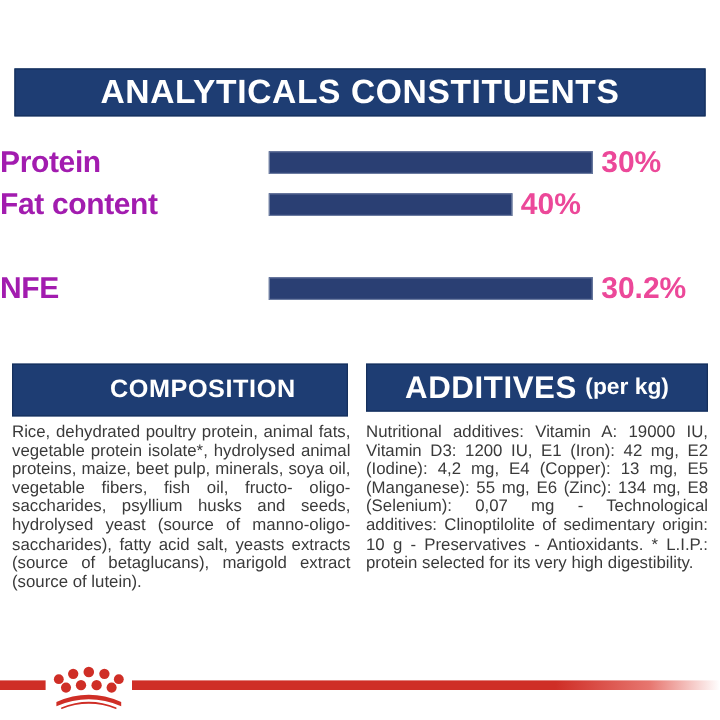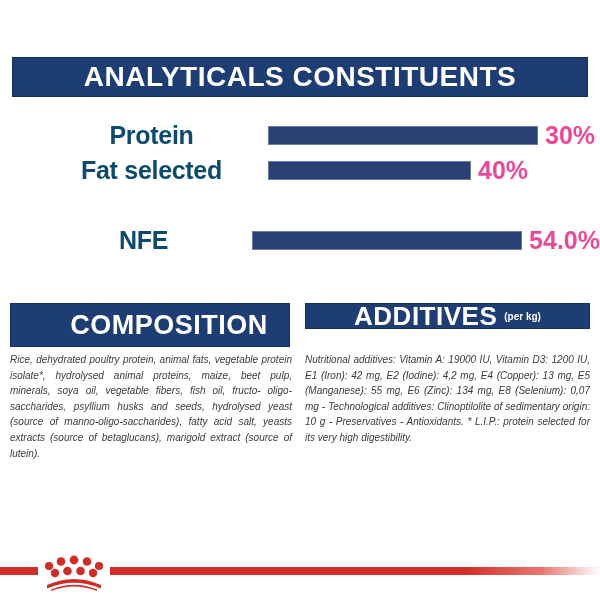--- a/index.html
+++ b/index.html
@@ -52,62 +52,61 @@
     font-size: 28px;
   }
 
   #composition-banner {
     left: 10px;
     top: 303px;
     width: 280px;
     height: 44px;
   }
   #composition-banner .banner-title {
-    font-size: 27px;
+    font-size: 21px;
     margin-left: 38px;
   }
 
   #additives-banner {
     left: 305px;
     top: 303px;
     width: 285px;
-    height: 26px;
+    height: 40px;
   }
   #additives-banner .banner-title {
     font-size: 26px;
   }
   .banner-sub {
     color: #ffffff;
     font-weight: bold;
-    font-size: 10px;
+    font-size: 19px;
     margin-left: 7px;
     white-space: nowrap;
   }
 
   
   #constituents {
     position: absolute;
     left: 0;
     top: 118px;
     width: 600px;
   }
   .const-row {
     display: flex;
     align-items: center;
     height: 35px;
   }
   .const-label {
     width: 215px;
-    text-align: center;
+    text-align: left;
     font-size: 25px;
     font-weight: bold;
-    color: #0c4a6e;
+    color: #a21caf;
     letter-spacing: -0.3px;
     white-space: nowrap;
-    padding-left: 44px;
   }
   .const-barwrap {
     flex: 1;
     display: flex;
     align-items: center;
     margin-left: 9px;
   }
   .const-bar {
     height: 19px;
     background: #2a3f73;
@@ -118,26 +117,25 @@
     font-size: 25px;
     font-weight: bold;
     color: #ec4899;
     margin-left: 7px;
     white-space: nowrap;
   }
 
   
   .text-col {
     position: absolute;
-    font-size: 10px;
+    font-size: 14px;
     line-height: 15.6px;
     color: #3a3a3a;
     text-align: justify;
     font-family: "Liberation Sans", sans-serif;
-    font-style: italic;
   }
   #composition-text {
     left: 10px;
     top: 352px;
     width: 282px;
   }
   #additives-text {
     left: 305px;
     top: 352px;
     width: 285px;
@@ -188,35 +186,35 @@
 
     <div class="const-row">
       <span class="const-label">Protein</span>
       <span class="const-barwrap">
         <span class="const-bar" style="width:270px"></span>
         <span class="const-value">30%</span>
       </span>
     </div>
 
     <div class="const-row">
-      <span class="const-label">Fat selected</span>
+      <span class="const-label">Fat content</span>
       <span class="const-barwrap">
         <span class="const-bar" style="width:203px"></span>
         <span class="const-value">40%</span>
       </span>
     </div>
 
     <div class="const-row">
     </div>
 
     <div class="const-row">
       <span class="const-label">NFE</span>
       <span class="const-barwrap">
         <span class="const-bar" style="width:270px"></span>
-        <span class="const-value">54.0%</span>
+        <span class="const-value">30.2%</span>
       </span>
     </div>
 
   </div>
 
   <div class="banner" id="composition-banner">
     <span class="banner-title">COMPOSITION</span>
   </div>
   <div class="text-col" id="composition-text">Rice, dehydrated poultry protein, animal fats, vegetable protein isolate*, hydrolysed animal proteins, maize, beet pulp, minerals, soya oil, vegetable fibers, fish oil, fructo- oligo-saccharides, psyllium husks and seeds, hydrolysed yeast (source of manno-oligo-saccharides), fatty acid salt, yeasts extracts (source of betaglucans), marigold extract (source of lutein).</div>
 

